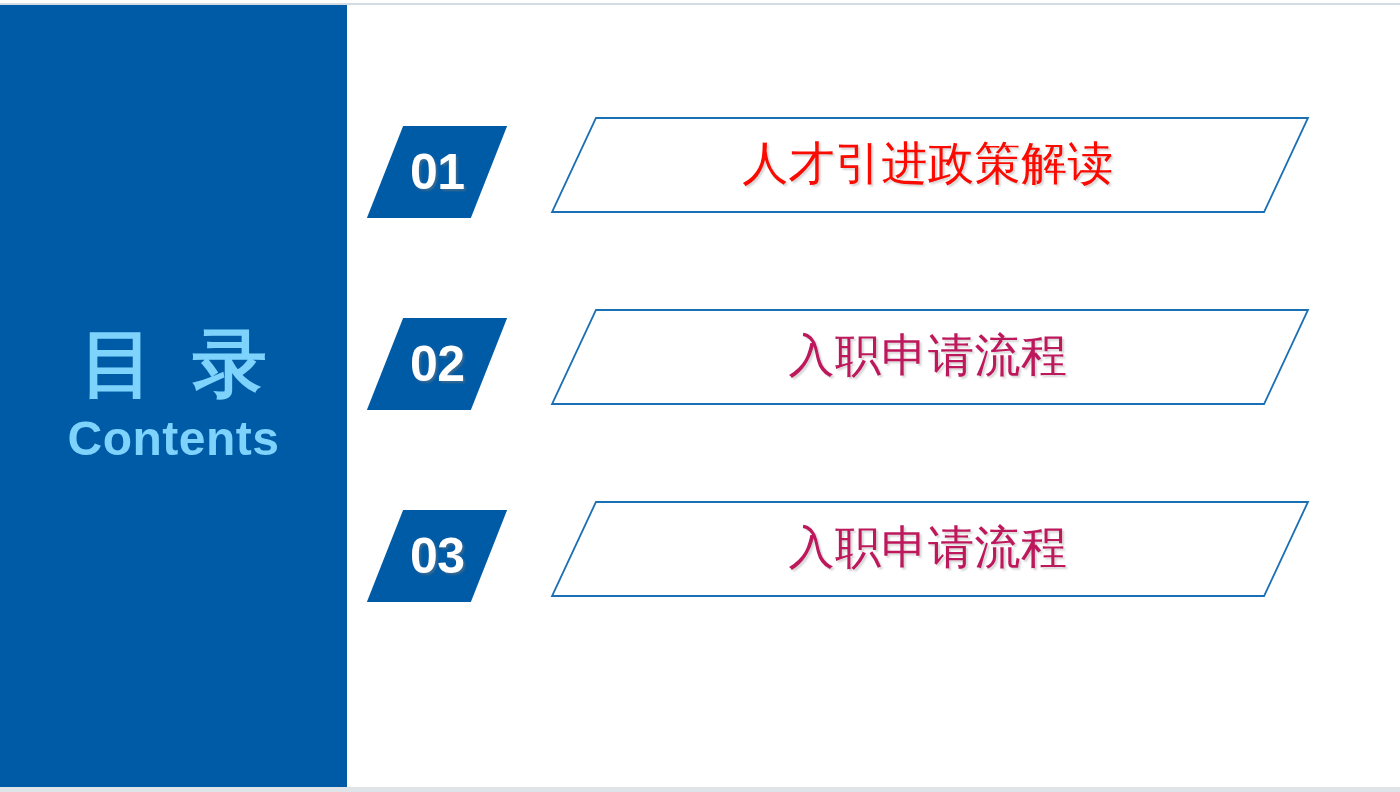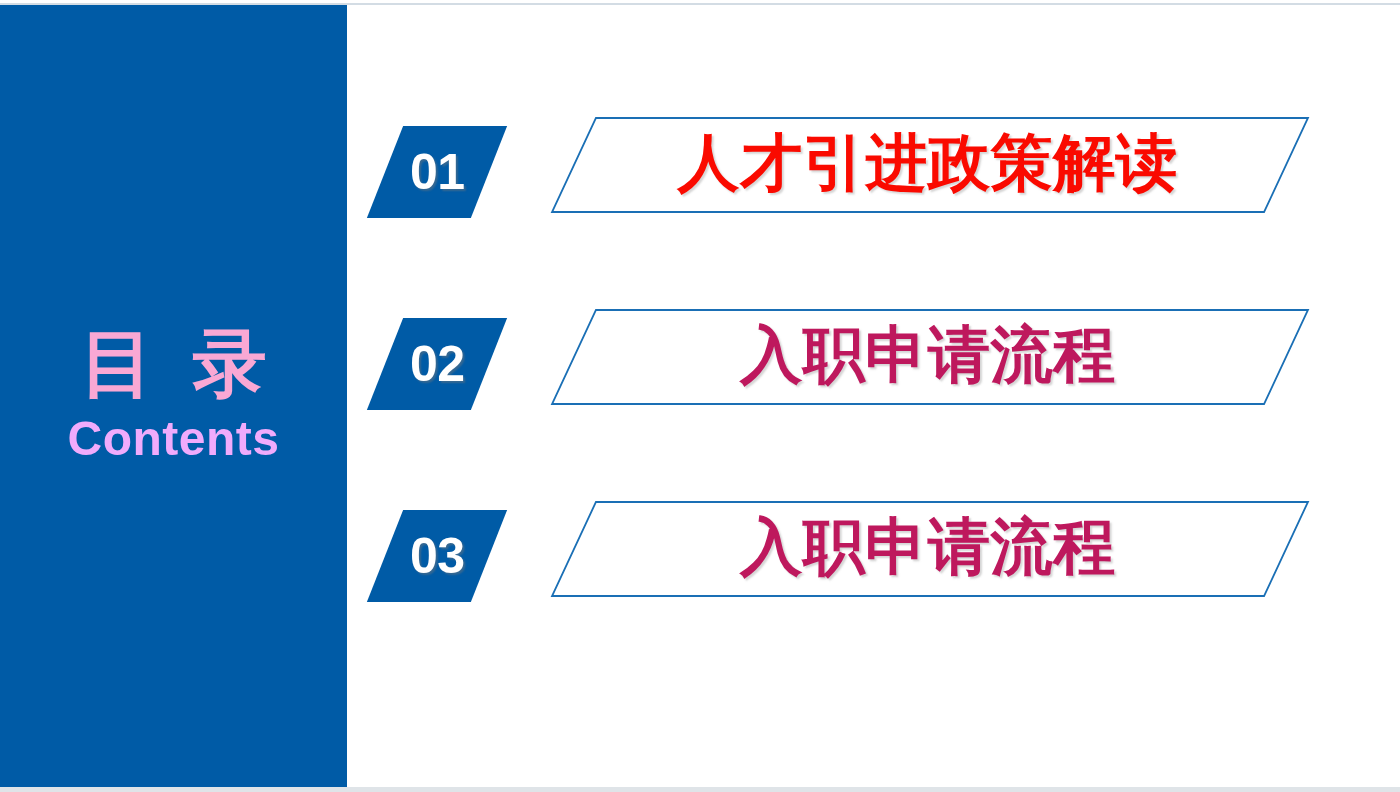--- a/index.html
+++ b/index.html
@@ -45,32 +45,32 @@
     top: 5px;
     width: 347px;
     height: 782px;
     background: #005ba6;
     display: flex;
     flex-direction: column;
     align-items: center;
     justify-content: center;
   }
   .sidebar-title-cn {
-    color: #f9a8d4;
+    color: #7dd3fc;
     font-size: 74px;
     font-weight: bold;
     line-height: 1.04;
     letter-spacing: 0.12em;
     text-indent: 0.12em;
     margin: 0;
     padding: 0;
     white-space: nowrap;
   }
   .sidebar-title-en {
-    color: #f0abfc;
+    color: #7dd3fc;
     font-size: 48px;
     font-weight: bold;
     line-height: 1.1;
     letter-spacing: 0.01em;
     margin: 10px 0 0 0;
     padding: 0;
     white-space: nowrap;
   }
 
   
@@ -133,22 +133,22 @@
     left: 226px;
     top: 5px;
     width: 710px;
     height: 92px;
     display: flex;
     align-items: center;
     justify-content: center;
     pointer-events: none;
   }
   .title-text-label {
-    font-size: 62px;
-    font-weight: bold;
+    font-size: 46px;
+    font-weight: normal;
     line-height: 1;
     letter-spacing: 0.01em;
     white-space: nowrap;
     text-shadow: 2px 2px 2px rgba(150,150,150,0.40);
   }
   .title-text-label.accent-red  { color: #fa0a00; }
   .title-text-label.accent-navy { color: #be185d; }
 </style>
 </head>
 <body>

